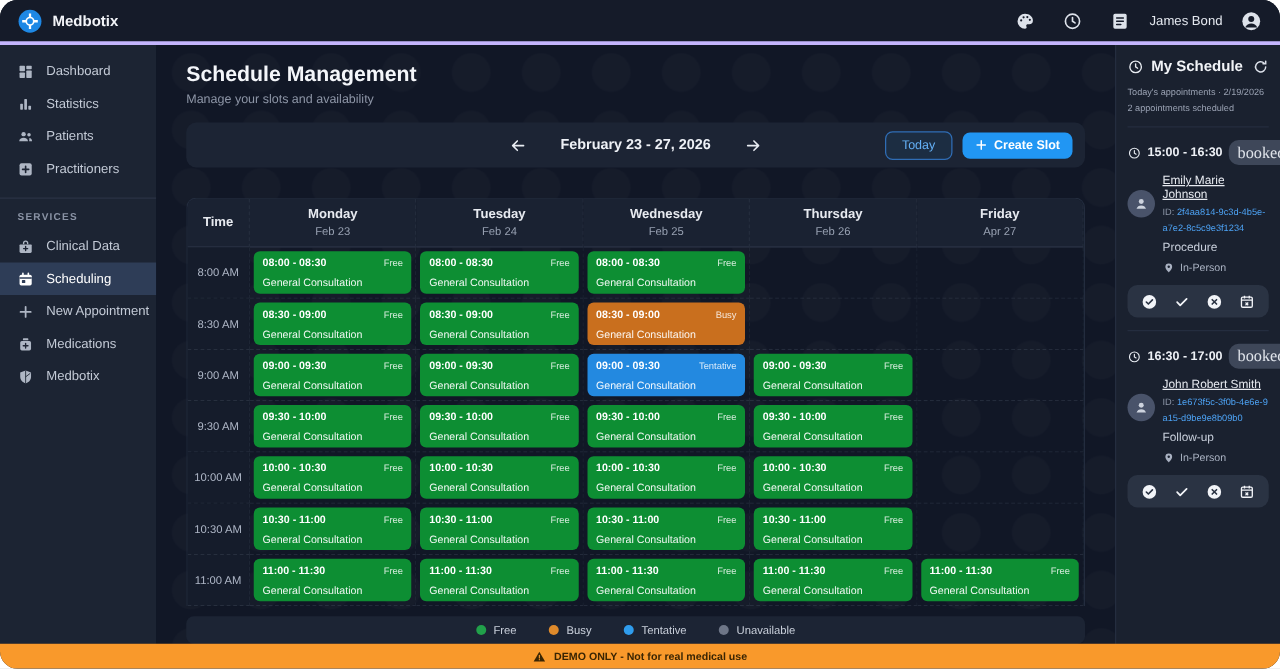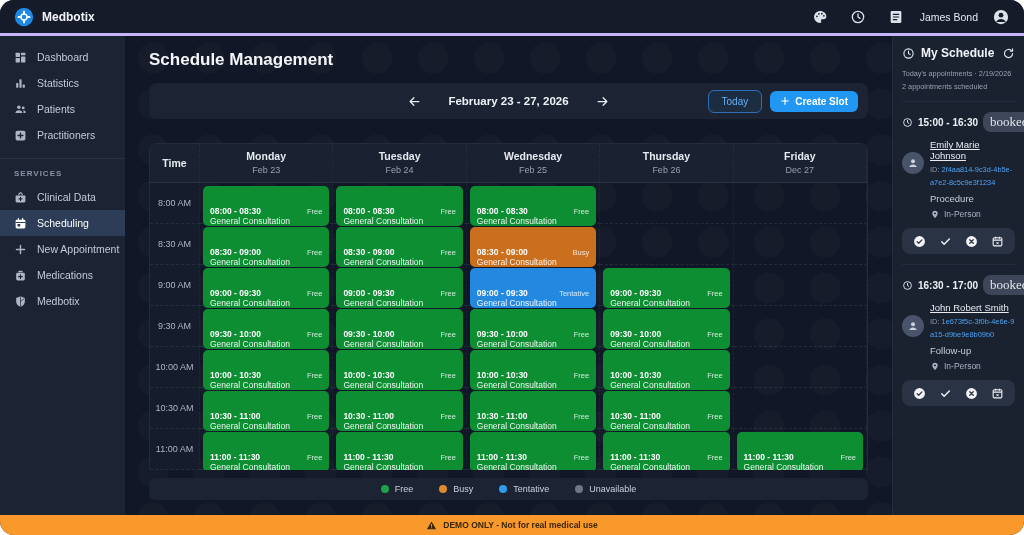--- a/index.html
+++ b/index.html
@@ -54,21 +54,21 @@
   
   .calendar{margin-top:24px;border-radius:8px 8px 0 0;overflow:hidden;border:1px solid #232c3e;border-bottom:none;}
   .cal-grid{display:grid;grid-template-columns:50px repeat(5,1fr);}
   .head-cell{background:#1a2232;text-align:center;padding:6px 0 7px;border-bottom:1px solid #2a3245;border-right:1px dashed rgba(148,163,184,0.08);}
   .day-name{color:#e7eaf0;font-size:10.5px;font-weight:700;}
   .day-date{color:#97a0b1;font-size:9px;margin-top:3px;}
   .time-head{display:flex;align-items:center;justify-content:center;color:#e7eaf0;font-size:10.5px;font-weight:700;}
   .cell{height:41px;border-bottom:1px dashed rgba(148,163,184,0.14);border-right:1px dashed rgba(148,163,184,0.08);}
   .time-cell{display:flex;align-items:center;justify-content:center;font-size:9px;color:#aeb6c6;background:#151c2b !important;}
   .slot-cell{padding:3px;}
-  .slot{height:100%;border-radius:5px;padding:20px 7px;display:flex;flex-direction:column;justify-content:space-between;}
+  .slot{height:100%;border-radius:5px;padding:4px 7px;display:flex;flex-direction:column;justify-content:space-between;}
   .slot-top{display:flex;justify-content:space-between;align-items:center;}
   .slot-time{font-size:8.5px;font-weight:700;color:#ffffff;}
   .slot-status{font-size:7.5px;color:rgba(255,255,255,0.82);}
   .slot-title{font-size:8.5px;color:rgba(255,255,255,0.93);}
   .slot.free{background:#0d8e33;}
   .slot.busy{background:#c96f1e;}
   .slot.tentative{background:#2389e0;}
 
   .legend{margin-top:8px;height:22px;background:#1c2434;border-radius:6px;display:flex;align-items:center;justify-content:center;gap:26px;}
   .legend-item{display:flex;align-items:center;gap:6px;font-size:9px;color:#cad0db;}
@@ -250,20 +250,21 @@
                 <path d="M12 2.5v19M12 12l6.8-5.2" stroke="#1d2433" stroke-width="1.3"></path>
               </svg>
             </span>
             <span data-interactable="false">Medbotix</span>
           </div>
         </div>
     </div>
 
     <div class="main" data-interactable="false">
       <div class="page-title" data-interactable="false">Schedule Management</div>
+      <div class="page-subtitle" data-interactable="false">Manage your slots and availability</div>
 
       <div class="toolbar" data-interactable="false">
         <div class="week-nav" data-interactable="false">
           <span class="nav-arrow" data-interactable="true">
               <svg viewBox="0 0 24 24" fill="none" stroke="currentColor" stroke-width="2" stroke-linecap="round" stroke-linejoin="round">
                 <path d="M19 12H5M11 6l-6 6 6 6"></path>
               </svg>
             </span>
           <span class="week-label" data-interactable="false">February 23 - 27, 2026</span>
           <span class="nav-arrow" data-interactable="true">
@@ -299,21 +300,21 @@
             <div class="head-cell" data-interactable="false">
               <div class="day-name" data-interactable="false">Wednesday</div>
               <div class="day-date" data-interactable="false">Feb 25</div>
             </div>
             <div class="head-cell" data-interactable="false">
               <div class="day-name" data-interactable="false">Thursday</div>
               <div class="day-date" data-interactable="false">Feb 26</div>
             </div>
             <div class="head-cell" data-interactable="false">
               <div class="day-name" data-interactable="false">Friday</div>
-              <div class="day-date" data-interactable="false">Dec 27</div>
+              <div class="day-date" data-interactable="false">Apr 27</div>
             </div>
             <div class="cell time-cell row-even" data-interactable="false">8:00 AM</div>
             <div class="cell slot-cell row-even" data-interactable="false">
               <div class="slot free" data-interactable="true">
                 <div class="slot-top">
                   <span class="slot-time" data-interactable="false">08:00 - 08:30</span>
                   <span class="slot-status" data-interactable="false">Free</span>
                 </div>
                 <div class="slot-title" data-interactable="false">General Consultation</div>
               </div>

